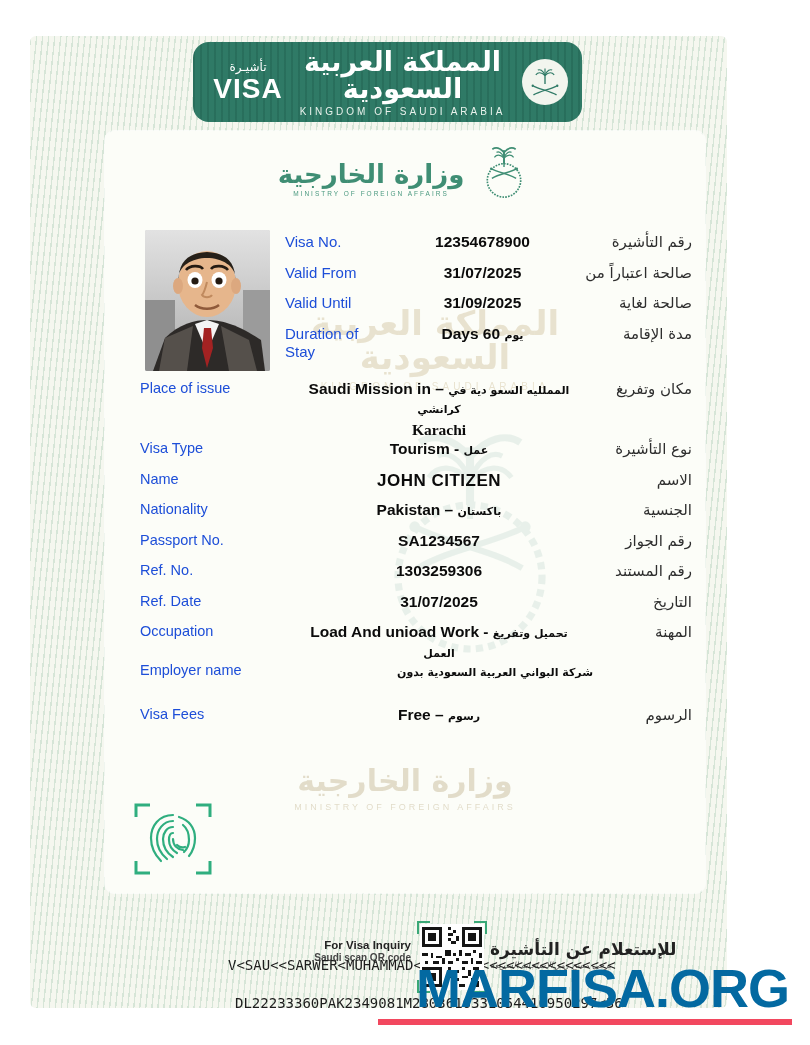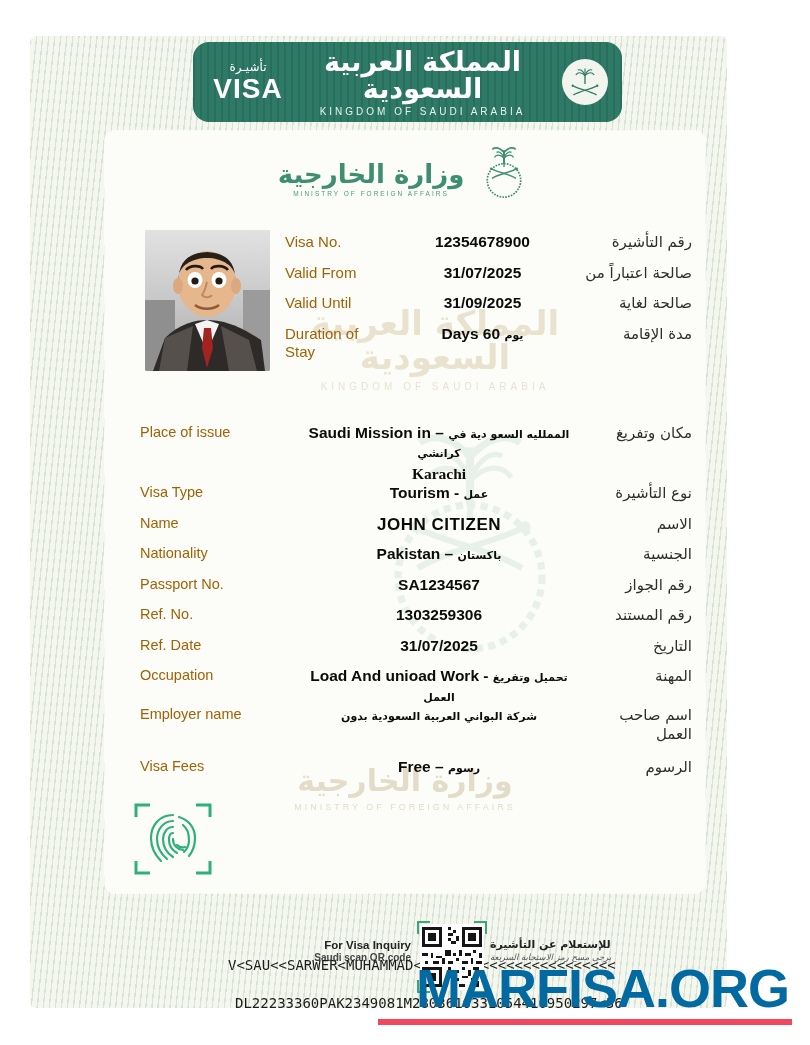--- a/index.html
+++ b/index.html
@@ -6,21 +6,21 @@
   .canvas{position:relative;width:810px;height:1045px;background:#ffffff;overflow:hidden;
           font-family:"Liberation Sans",sans-serif;color:#222;}
   .ar{font-family:"DejaVu Sans",sans-serif;}
 
   
   .doc{position:absolute;left:30px;top:36px;width:697px;height:972px;border-radius:6px;
        background-color:#f5f7ef;
        background-image:repeating-linear-gradient(96deg,#d6e5d7 0px,#d6e5d7 1.4px,rgba(246,248,240,0) 1.4px,rgba(246,248,240,0) 6px);}
 
   
-  .band{position:absolute;left:163px;top:6px;width:429px;height:80px;border-radius:16px;
+  .band{position:absolute;left:163px;top:6px;width:389px;height:80px;border-radius:16px;
         background-color:#2f7a66;
         background-image:repeating-linear-gradient(90deg,rgba(0,40,30,.14) 0 2px,rgba(255,255,255,0) 2px 7px);
         display:flex;align-items:center;padding:0 14px;box-sizing:border-box;color:#fff;}
   .band-visa{width:82px;text-align:center;line-height:1;}
   .band-visa .t-ar{font-size:12px;display:block;margin-bottom:2px;}
   .band-visa .t-en{font-size:28px;font-weight:700;letter-spacing:1px;display:block;}
   .band-center{flex:1;text-align:center;line-height:1;}
   .band-center .k-ar{font-size:27px;font-weight:700;display:block;}
   .band-center .k-en{font-size:10px;letter-spacing:3px;display:block;margin-top:5px;color:#e9f2ec;}
   .band-emblem{width:46px;height:46px;border-radius:50%;background:#f2f5ee;display:flex;
@@ -48,41 +48,41 @@
   .wm-ministry .w2{font-size:9px;letter-spacing:3px;display:block;margin-top:7px;}
 
   
   .photo{position:absolute;left:40px;top:99px;width:125px;height:141px;background:#cfcfcf;
          overflow:hidden;border-radius:2px;}
 
   
   .top-rows{position:absolute;left:180px;top:101px;width:407px;}
   .main-rows{position:absolute;left:35px;top:248px;right:13px;display:flex;flex-direction:column;}
   .frow{display:flex;align-items:flex-start;min-height:30.5px;}
-  .frow .len{width:112px;font-size:14.5px;color:#a16207;line-height:1.2;padding-top:1px;flex:none;}
+  .frow .len{width:112px;font-size:14.5px;color:#1d4ed8;line-height:1.2;padding-top:1px;flex:none;}
   .top-rows .frow .len{width:100px;font-size:15px;}
   .frow .val{flex:1;text-align:center;font-weight:700;font-size:15.5px;color:#0b0b0b;line-height:1.25;}
   .main-rows .frow .val{padding-left:46px;text-align:center;}
   .frow .val .var{font-family:"DejaVu Sans",sans-serif;font-size:11px;font-weight:700;}
   .frow .lar{width:112px;text-align:right;font-size:15px;color:#2e2e2e;line-height:1.25;
              font-family:"DejaVu Sans",sans-serif;flex:none;padding-top:1px;}
-  .frow.tall{min-height:48px;margin-top:44px;}
+  .frow.tall{min-height:48px;}
   .frow.gap-top{margin-top:14px;}
   .val .line2{display:block;margin-top:2px;font-family:Liberation Serif, serif;}
   .row-name .val{font-size:17px;letter-spacing:.5px;}
 
   
   .finger{position:absolute;left:23px;top:666px;width:90px;height:84px;}
 
   
   .inq-en{position:absolute;right:316px;top:902px;text-align:right;line-height:1.25;color:#222;}
   .inq-en .l1{font-size:11.5px;font-weight:700;display:block;}
   .inq-en .l2{font-size:10px;font-weight:700;color:#444;display:block;}
   .inq-ar{position:absolute;left:460px;top:902px;text-align:left;line-height:1.3;color:#222;}
-  .inq-ar .l1{font-size:11px;font-weight:700;display:block;}
+  .inq-ar .l1{font-size:17px;font-weight:700;display:block;}
   .inq-ar .l2{font-size:8.5px;color:#555;display:block;font-style:italic;}
   .qr-wrap{position:absolute;left:390px;top:888px;width:64px;height:66px;background:#fff;
            padding:2px;box-sizing:border-box;z-index:5;}
   .qr-wrap .corner{position:absolute;width:11px;height:11px;border:2px solid #3aa877;}
   .qr-wrap .c-tl{left:-3px;top:-3px;border-right:none;border-bottom:none;}
   .qr-wrap .c-tr{right:-3px;top:-3px;border-left:none;border-bottom:none;}
   .qr-wrap .c-bl{left:-3px;bottom:-3px;border-right:none;border-top:none;}
   .qr-wrap .c-br{right:-3px;bottom:-3px;border-left:none;border-top:none;}
 
   .mrz{position:absolute;font-family:"DejaVu Sans Mono",monospace;color:#1c1c1c;z-index:2;white-space:nowrap;}
@@ -261,21 +261,20 @@
           <span class="lar">التاريخ</span>
         </div>
         <div class="frow">
           <span class="len">Occupation</span>
           <span class="val"><b>Load And unioad Work -</b> <span class="var">تحميل وتفريغ العمل</span></span>
           <span class="lar">المهنة</span>
         </div>
         <div class="frow">
           <span class="len">Employer name</span>
           <span class="val"><span class="var">شركة البواني العربية السعودية بدون</span></span>
-          <span class="lar">اسم صاحب العمل</span>
         </div>
         <div class="frow gap-top">
           <span class="len">Visa Fees</span>
           <span class="val"><b>Free –</b> <span class="var">رسوم</span></span>
           <span class="lar">الرسوم</span>
         </div>
       </div>
 
       <div class="finger">
         <svg width="90" height="84" viewBox="0 0 90 84" fill="none" style="color:#2fae7f">

